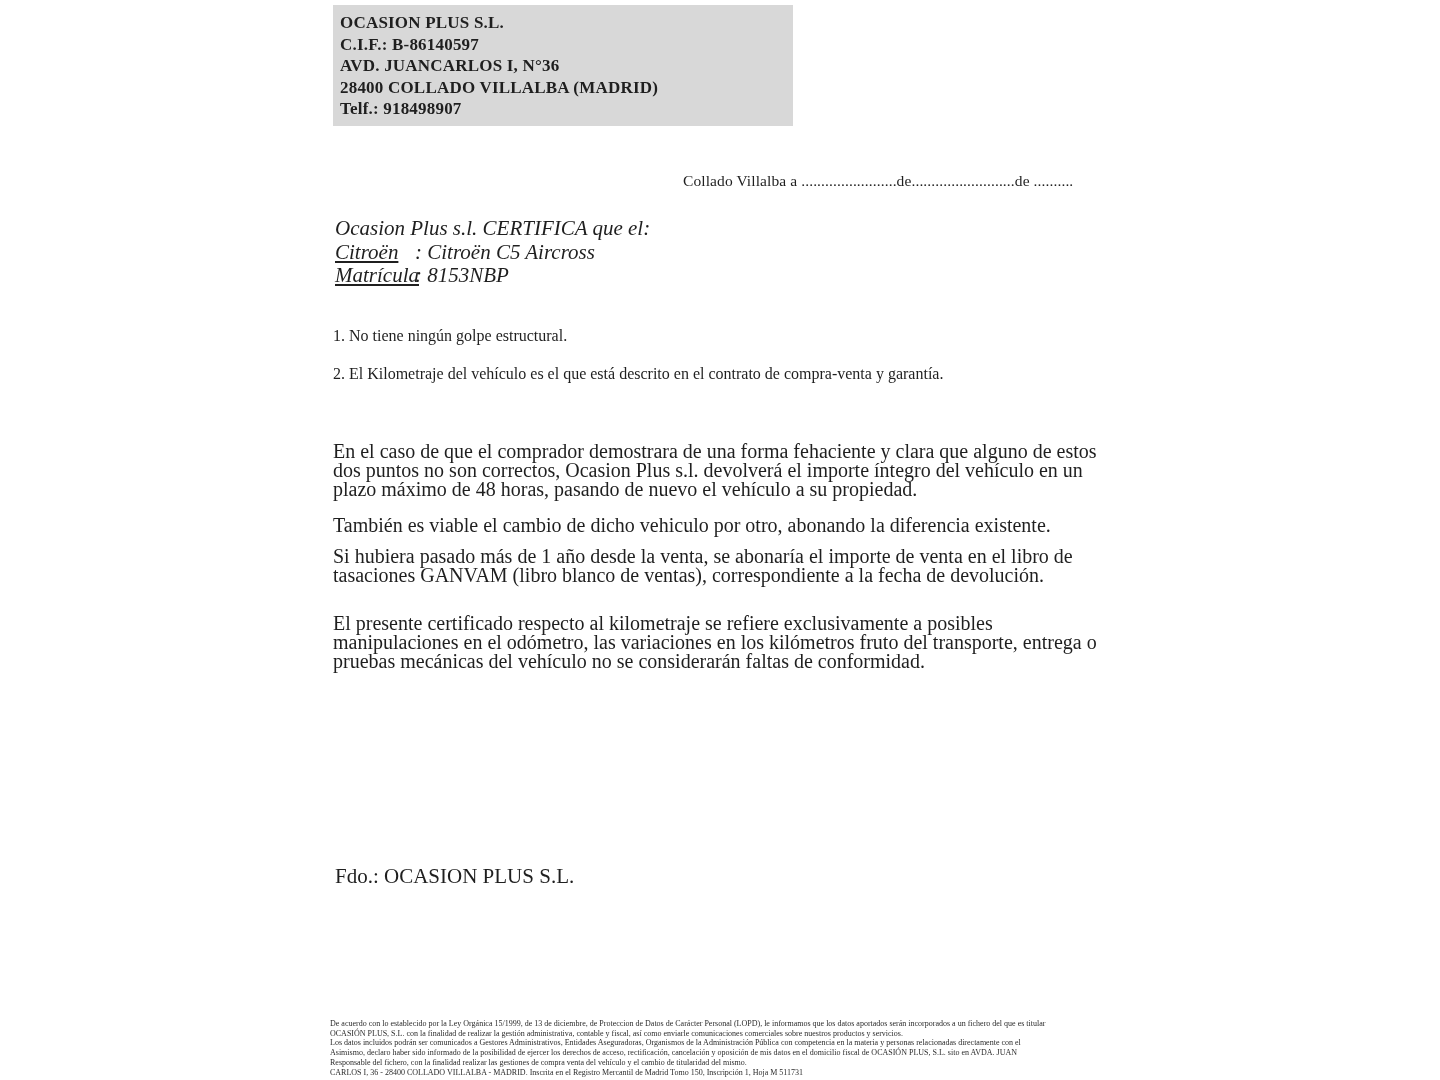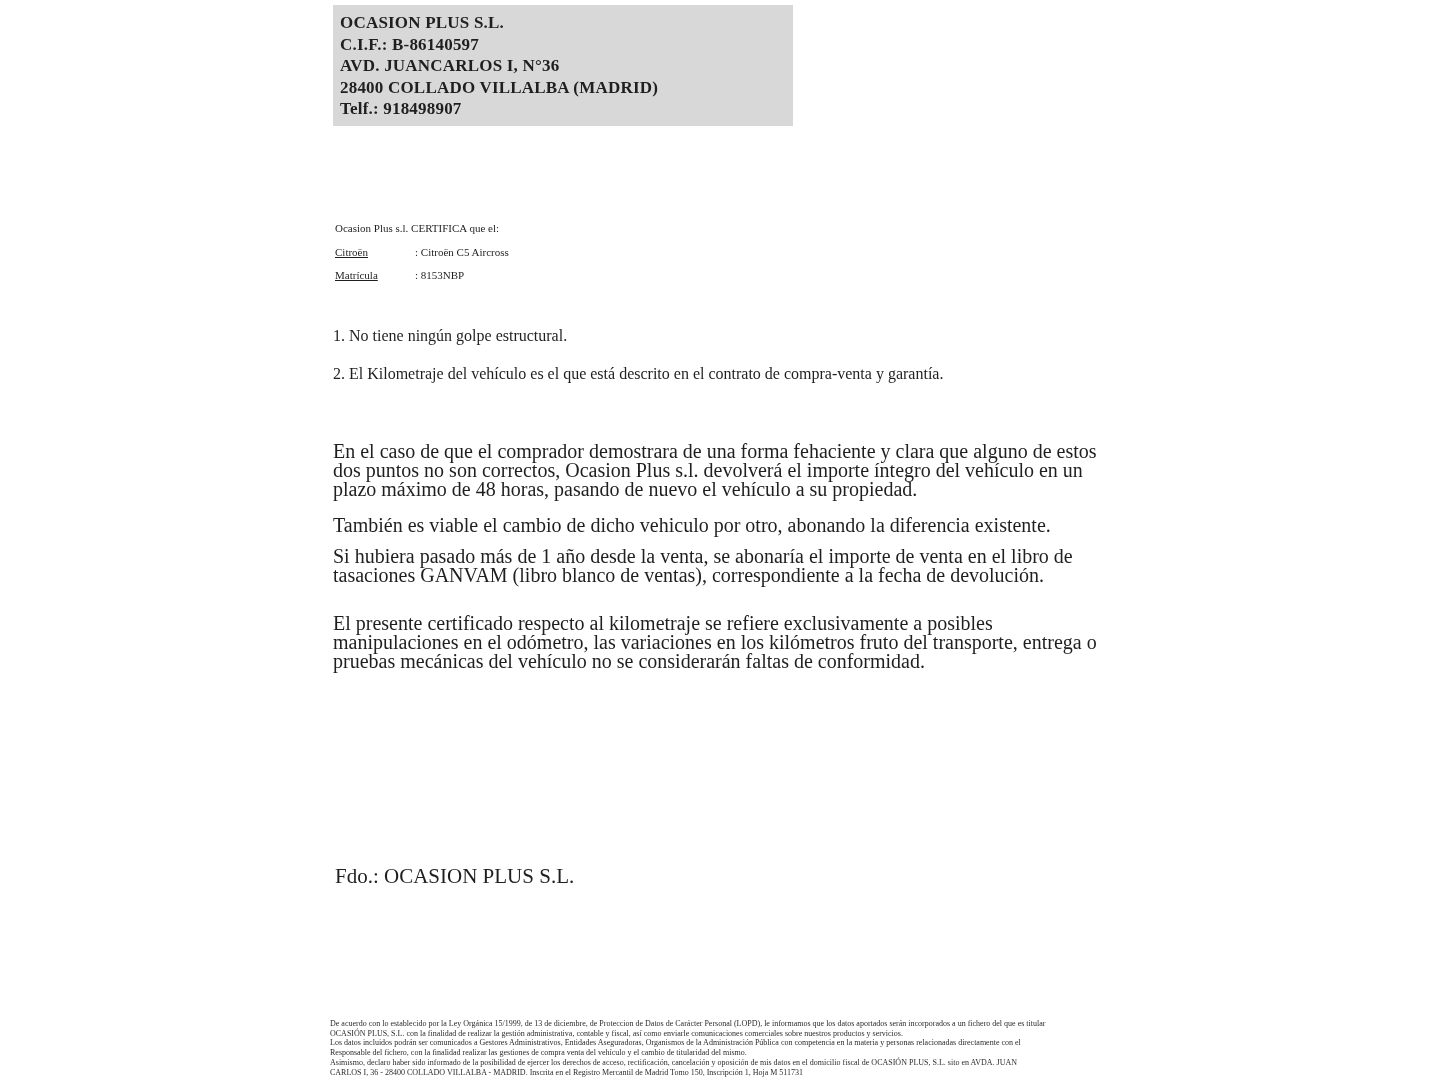--- a/index.html
+++ b/index.html
@@ -12,21 +12,21 @@
     -webkit-font-smoothing:antialiased;
   }
   .header-block {
     position:absolute; left:333px; top:5px; width:460px;
     padding:7px 8px 6px 7px;
   }
   .header-block .hline {
     font-weight:bold; font-size:17px; line-height:21.6px; letter-spacing:0.2px;
   }
   .date-line { position:absolute; left:683px; top:172px; font-size:15.5px; letter-spacing:0.1px; }
-  .certifica { position:absolute; left:335px; top:217px; font-size:11px; line-height:23.5px; }
+  .certifica { position:absolute; left:335px; top:217px; font-size:21px; line-height:23.5px;font-style:italic; }
   .label-cell { display:inline-block; width:80px; }
   .u { text-decoration:underline; }
   .point { position:absolute; left:333px; font-size:16px; }
   .point-1 { top:327px; }
   .point-2 { top:365px; }
   .para { position:absolute; left:333px; width:772px; font-size:20px; line-height:18.8px; }
   .p1 { top:442px; }
   .p2 { top:516px; }
   .p3 { top:536px;margin-top:11px; }
   .p4 { top:614px; }
@@ -43,20 +43,21 @@
 <div class="page" style="background: rgb(255, 255, 255); color: rgb(31, 31, 31);">
 
   <div class="header-block" style="background: rgb(216, 216, 216);">
     <div class="hline">OCASION PLUS S.L.</div>
     <div class="hline">C.I.F.: B-86140597</div>
     <div class="hline">AVD. JUANCARLOS I, N°36</div>
     <div class="hline">28400 COLLADO VILLALBA (MADRID)</div>
     <div class="hline">Telf.: 918498907</div>
   </div>
 
+  <div class="date-line">Collado Villalba a ........................de..........................de ..........</div>
 
   <div class="certifica">
     <div>Ocasion Plus s.l. CERTIFICA que el:</div>
     <div><span class="label-cell"><span class="u">Citroën</span></span><span>: Citroën C5 Aircross</span></div>
     <div><span class="label-cell"><span class="u">Matrícula</span></span><span>: 8153NBP</span></div>
   </div>
 
   <div class="point point-1">1. No tiene ningún golpe estructural.</div>
   <div class="point point-2">2. El Kilometraje del vehículo es el que está descrito en el contrato de compra-venta y garantía.</div>
 
@@ -64,18 +65,18 @@
   <div class="para p2">También es viable el cambio de dicho vehiculo por otro, abonando la diferencia existente.</div>
   <div class="para p3">Si hubiera pasado más de 1 año desde la venta, se abonaría el importe de venta en el libro de tasaciones GANVAM (libro blanco de ventas), correspondiente a la fecha de devolución.</div>
   <div class="para p4">El presente certificado respecto al kilometraje se refiere exclusivamente a posibles manipulaciones en el odómetro, las variaciones en los kilómetros fruto del transporte, entrega o pruebas mecánicas del vehículo no se considerarán faltas de conformidad.</div>
 
   <div class="signature">Fdo.: OCASION PLUS S.L.</div>
 
   <div class="legal">
     <div class="lline">De acuerdo con lo establecido por la Ley Orgánica 15/1999, de 13 de diciembre, de Proteccion de Datos de Carácter Personal (LOPD), le informamos que los datos aportados serán incorporados a un fichero del que es titular</div>
     <div class="lline">OCASIÓN PLUS, S.L. con la finalidad de realizar la gestión administrativa, contable y fiscal, así como enviarle comunicaciones comerciales sobre nuestros productos y servicios.</div>
     <div class="lline">Los datos incluidos podrán ser comunicados a Gestores Administrativos, Entidades Aseguradoras, Organismos de la Administración Pública con competencia en la materia y personas relacionadas directamente con el</div>
+    <div class="lline">Asimismo, declaro haber sido informado de la posibilidad de ejercer los derechos de acceso, rectificación, cancelación y oposición de mis datos en el domicilio fiscal de OCASIÓN PLUS, S.L. sito en AVDA. JUAN</div>
     <div class="lline">Responsable del fichero, con la finalidad realizar las gestiones de compra venta del vehículo y el cambio de titularidad del mismo.</div>
-    <div class="lline">Asimismo, declaro haber sido informado de la posibilidad de ejercer los derechos de acceso, rectificación, cancelación y oposición de mis datos en el domicilio fiscal de OCASIÓN PLUS, S.L. sito en AVDA. JUAN</div>
     <div class="lline">CARLOS I, 36 - 28400 COLLADO VILLALBA - MADRID. Inscrita en el Registro Mercantil de Madrid Tomo 150, Inscripción 1, Hoja M 511731</div>
   </div>
 
 </div>
 
 </body></html>

